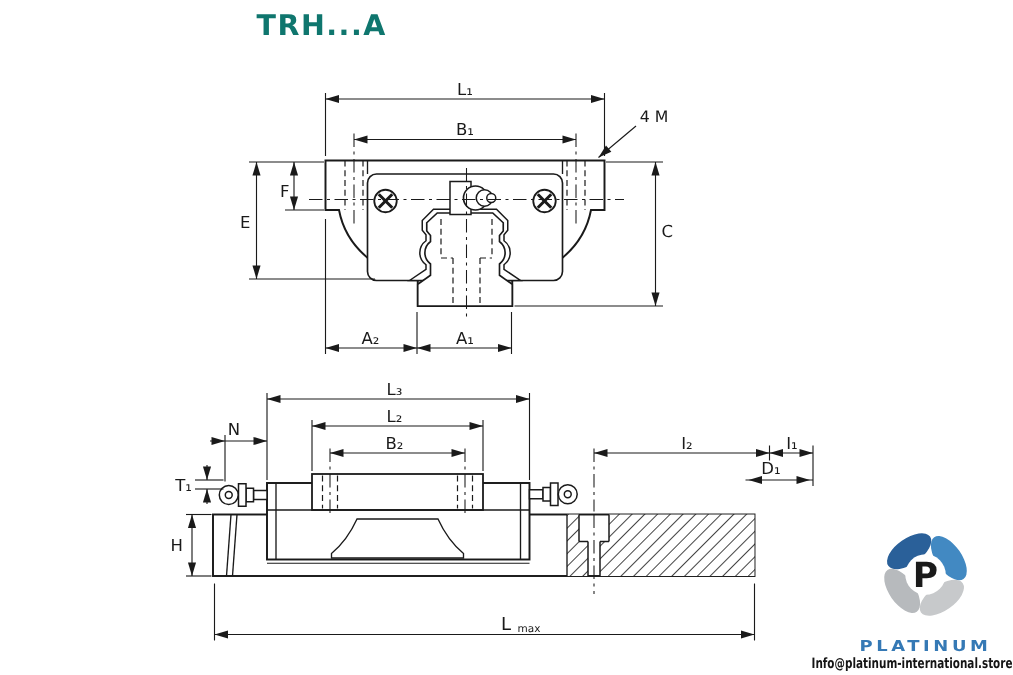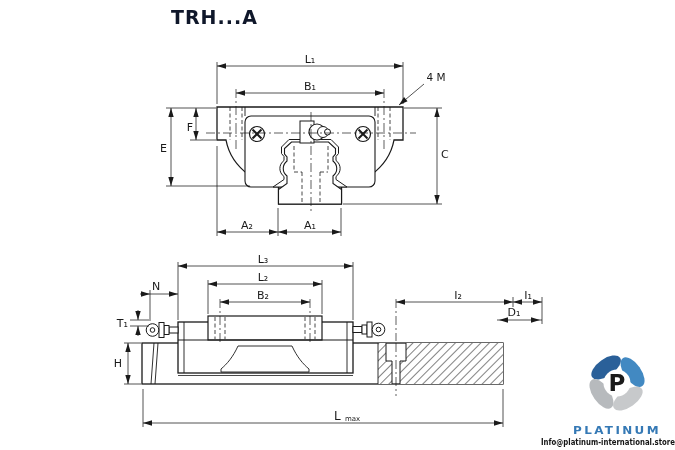--- a/index.html
+++ b/index.html
@@ -4,21 +4,21 @@
 <style>
   html,body{margin:0;padding:0;}
   body{
     width:675px;height:450px;position:relative;background:#ffffff;
     font-family:"DejaVu Sans",sans-serif;overflow:hidden;
   }
   .page-title{
     position:absolute;left:171px;top:6px;
     font-family:"DejaVu Sans",sans-serif;
     font-size:19px;font-weight:bold;letter-spacing:1px;
-    color:#0f172a;
+    color:#0f766e;
   }
   svg{position:absolute;left:0;top:0;}
   text{fill:#1a1a1a;}
   .dim{font-size:11px;}
   .dim-sm{font-size:10.5px;}
   .brand{font-size:10px;font-weight:bold;letter-spacing:2px;fill:#3579b5;}
   .email{font-size:9.5px;font-weight:bold;fill:#141414;}
   .mono{font-size:23px;font-weight:bold;}
 </style>
 </head>

